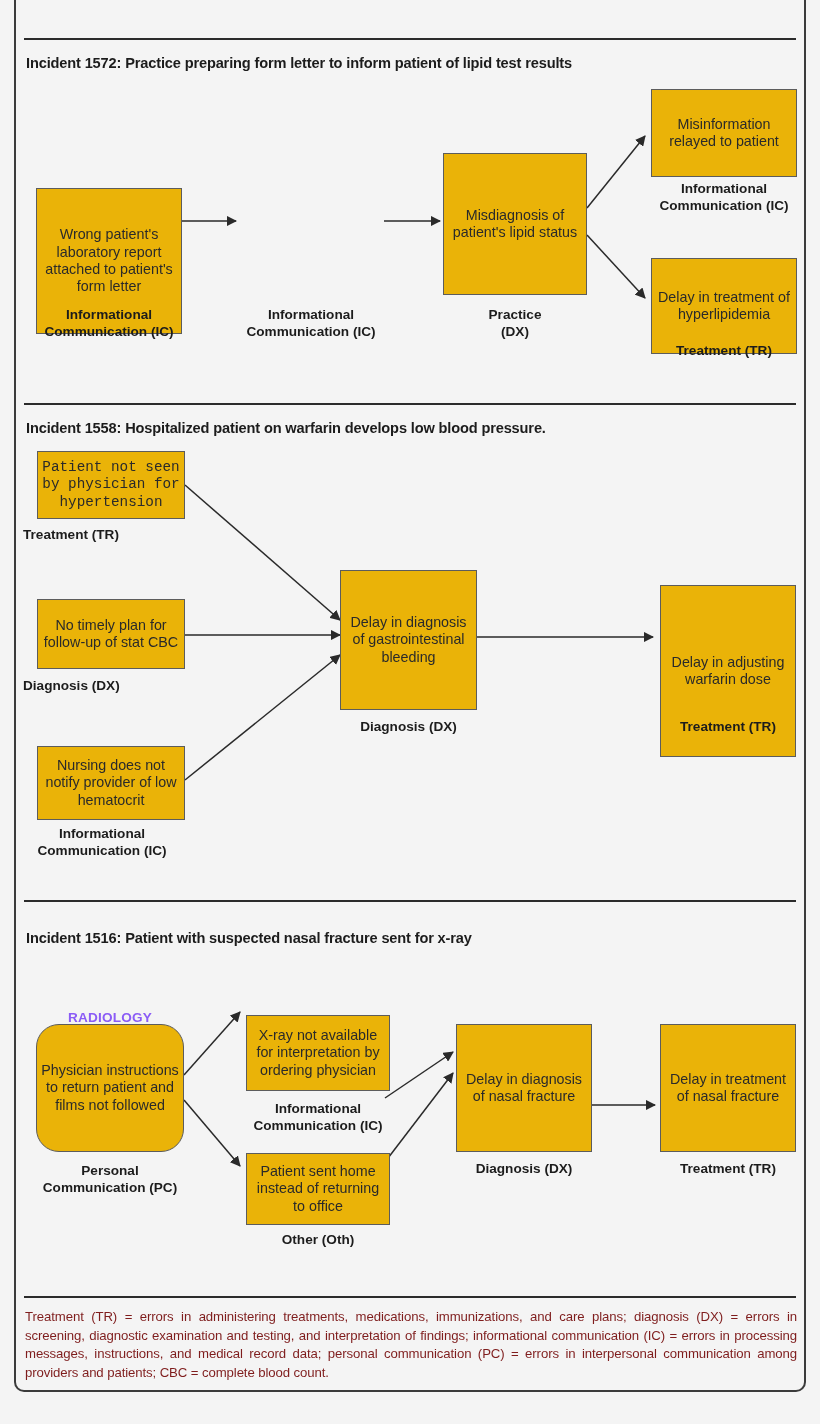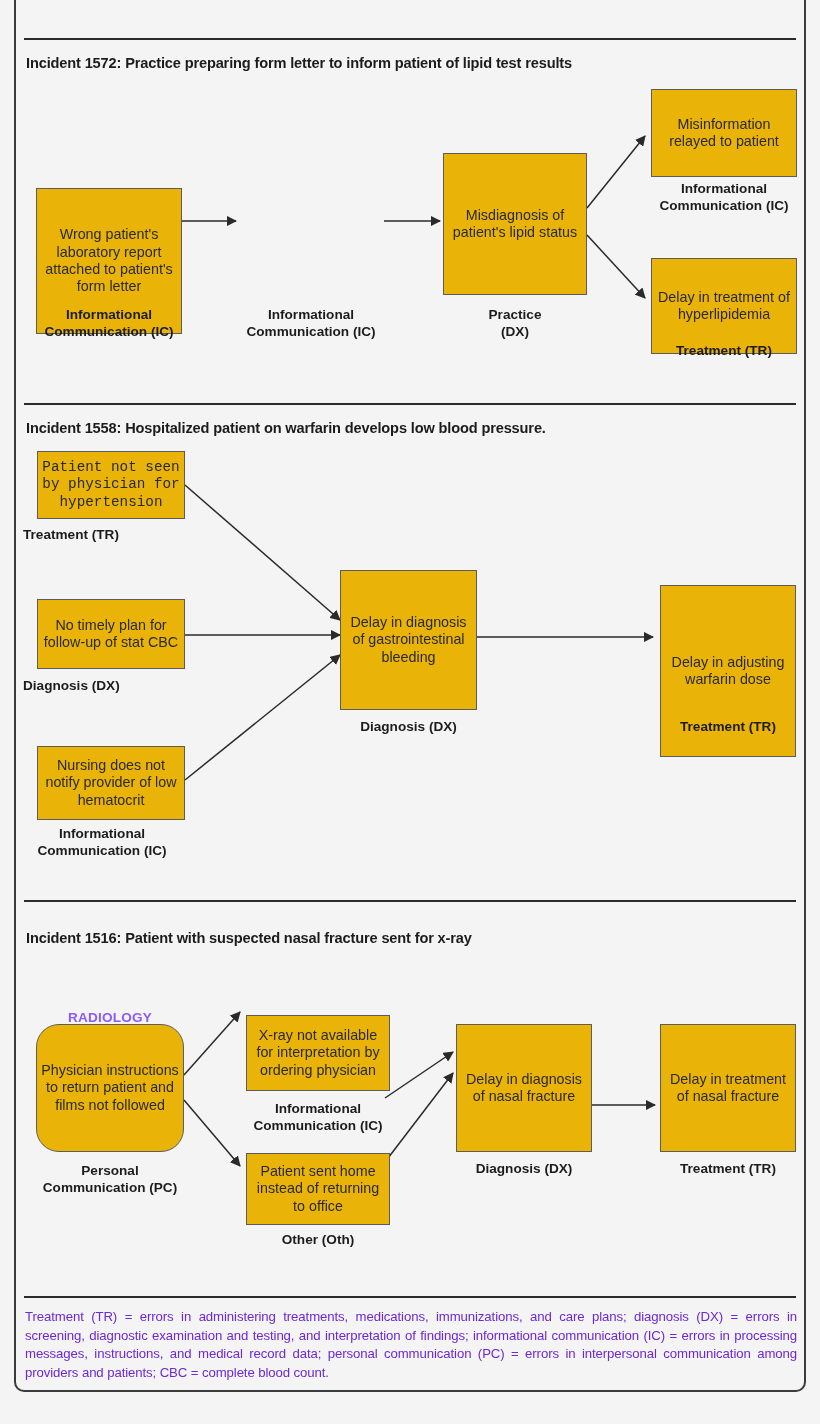--- a/index.html
+++ b/index.html
@@ -84,21 +84,21 @@
     position: absolute;
     left: 0;
     top: 0;
     overflow: visible;
     pointer-events: none;
   }
   .footnote {
     position: absolute;
     font-size: 13.2px;
     line-height: 1.42;
-    color: #6d28d9;
+    color: #7f1d1d;
     text-align: justify;
     letter-spacing: -0.1px;
   }
 </style>
 </head>
 <body>
 
 <div id="page">
   <div id="panel"></div>
 

